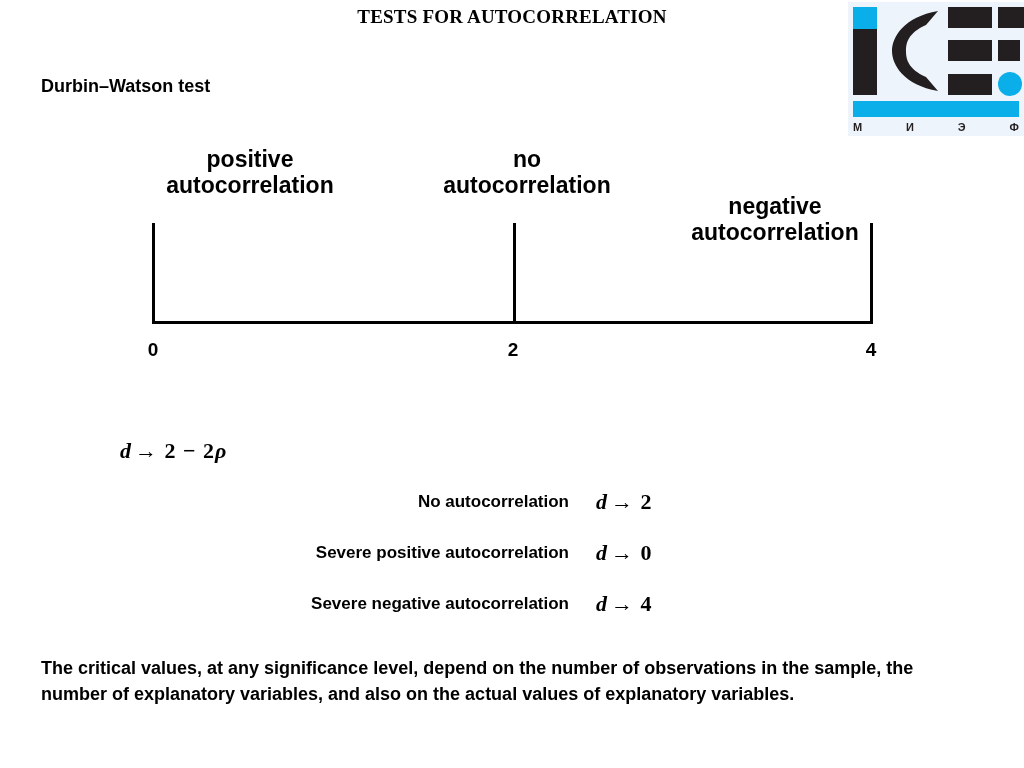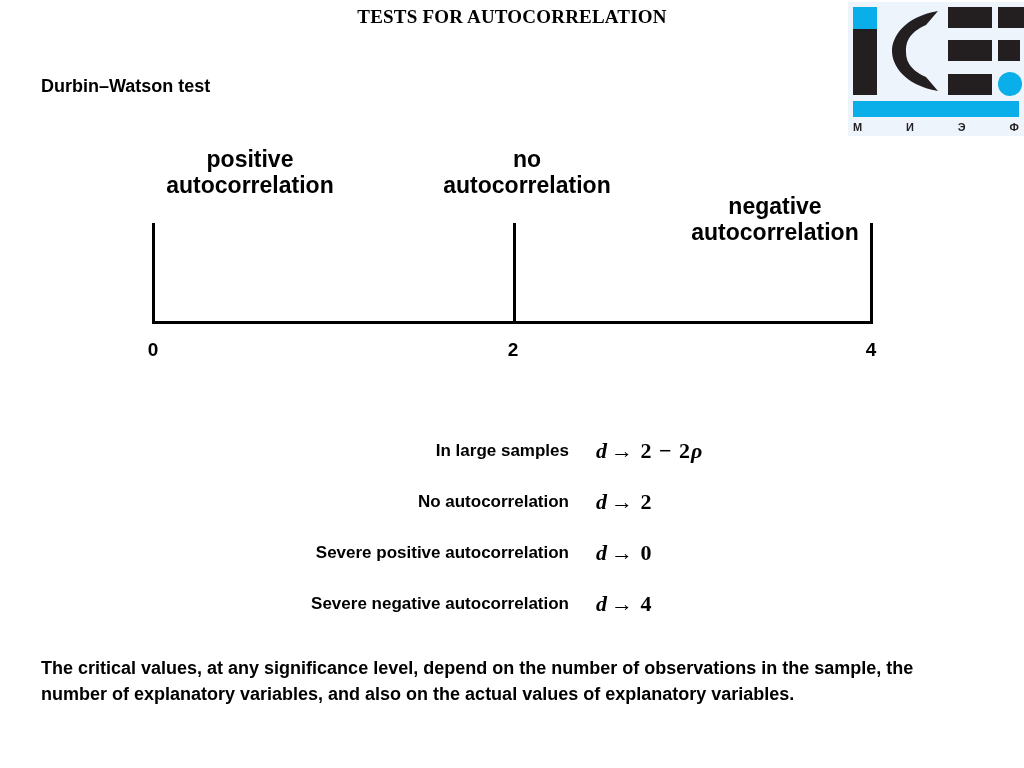--- a/index.html
+++ b/index.html
@@ -270,21 +270,20 @@
   <div class="axis-tick t2"></div>
   <div class="axis-tick t4"></div>
   <div class="axis-value v0">0</div>
   <div class="axis-value v2">2</div>
   <div class="axis-value v4">4</div>
 </div>
 
 <div id="formula-block">
 
   <div class="formula-row">
-    <div class="formula-label">In large samples</div>
     <div class="formula-expr">
       <span class="mvar">d</span><span class="marr">→</span>
       <span class="mval">2 − 2</span><span class="mrho">ρ</span>
     </div>
   </div>
 
   <div class="formula-row">
     <div class="formula-label">No autocorrelation</div>
     <div class="formula-expr">
       <span class="mvar">d</span><span class="marr">→</span>

